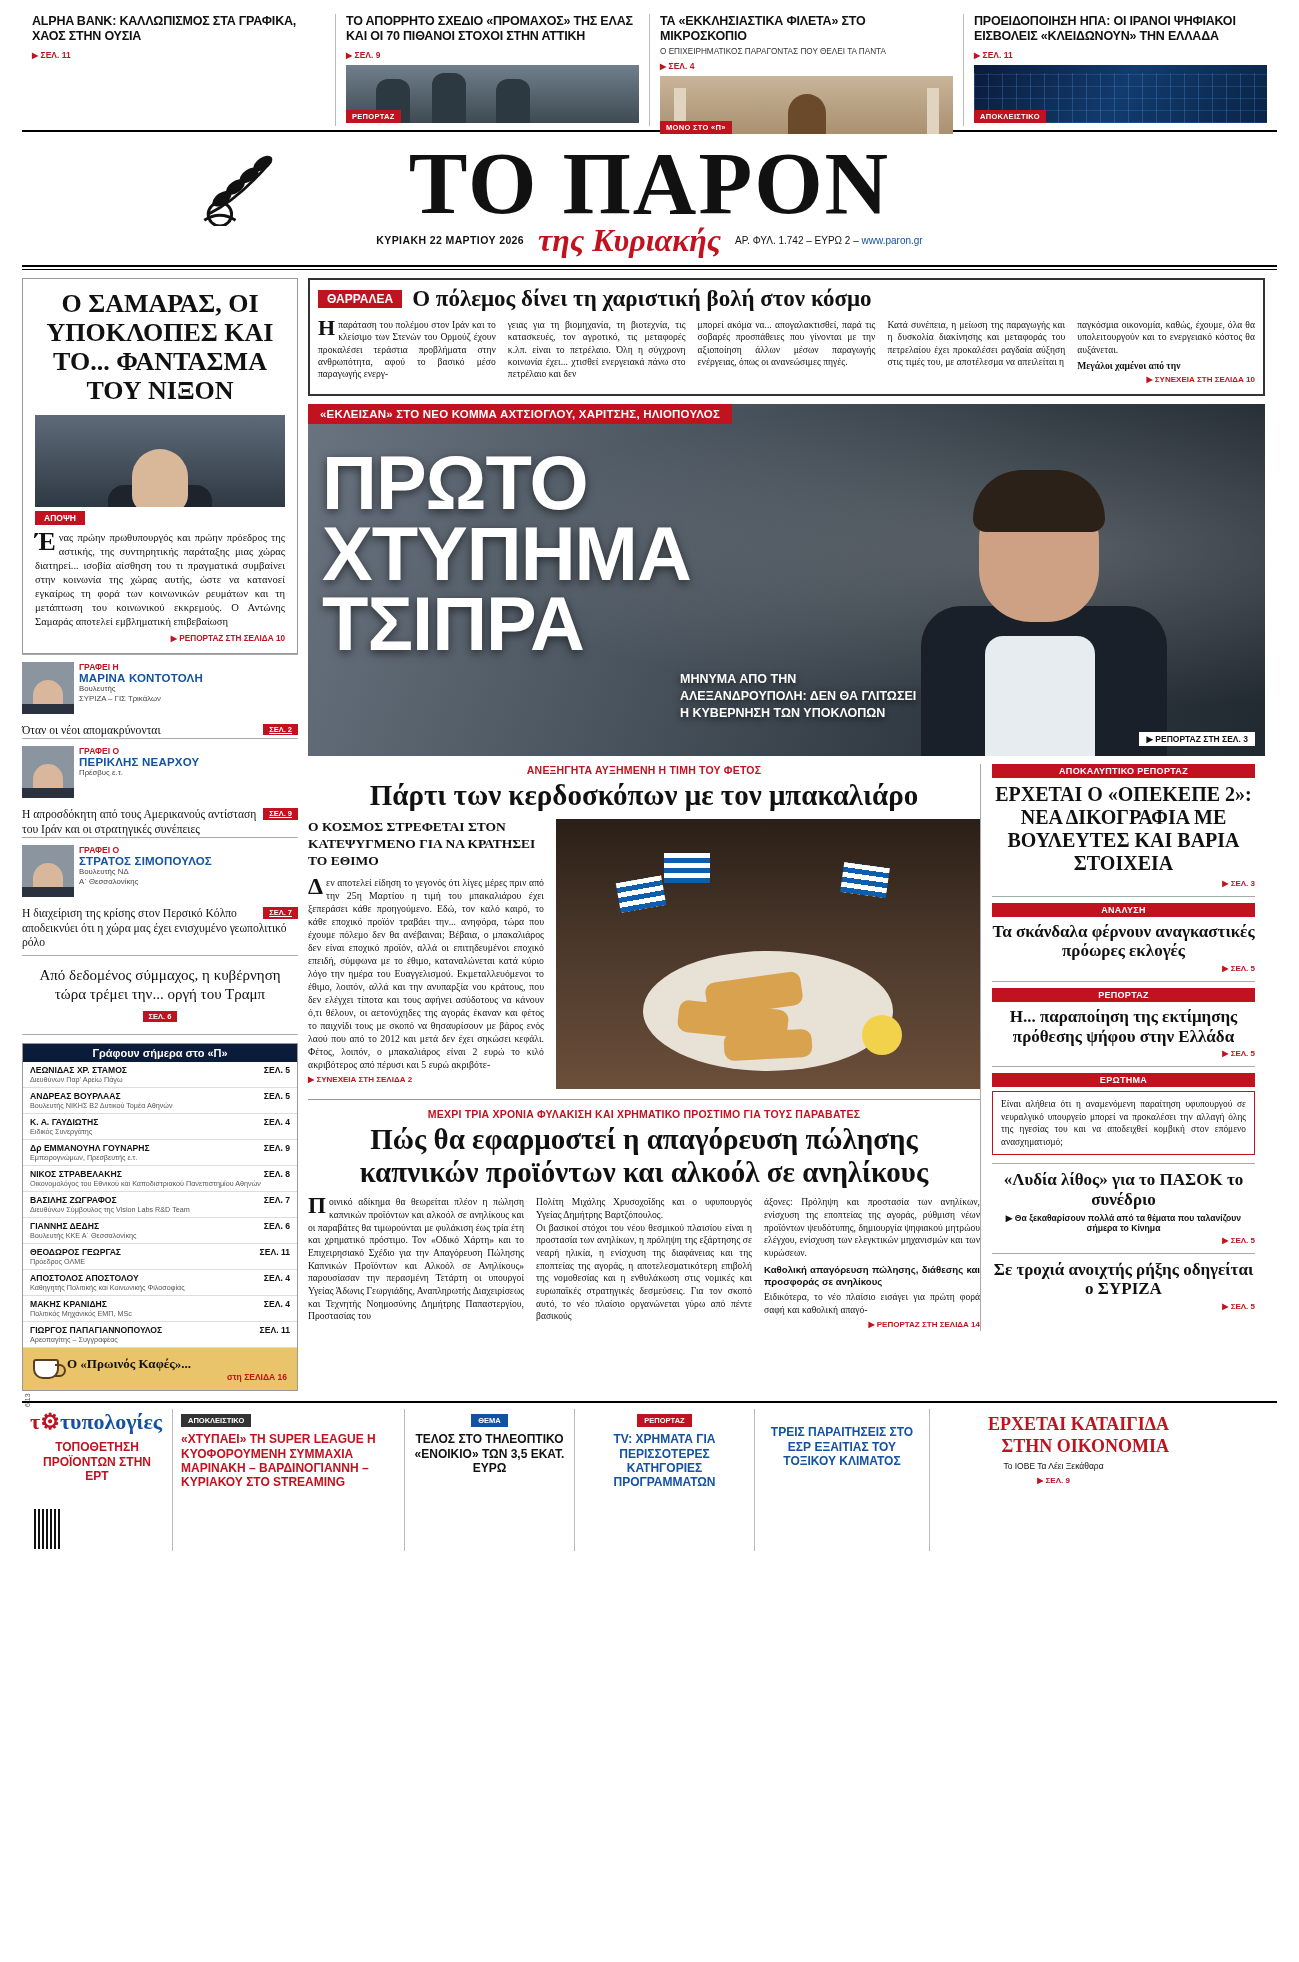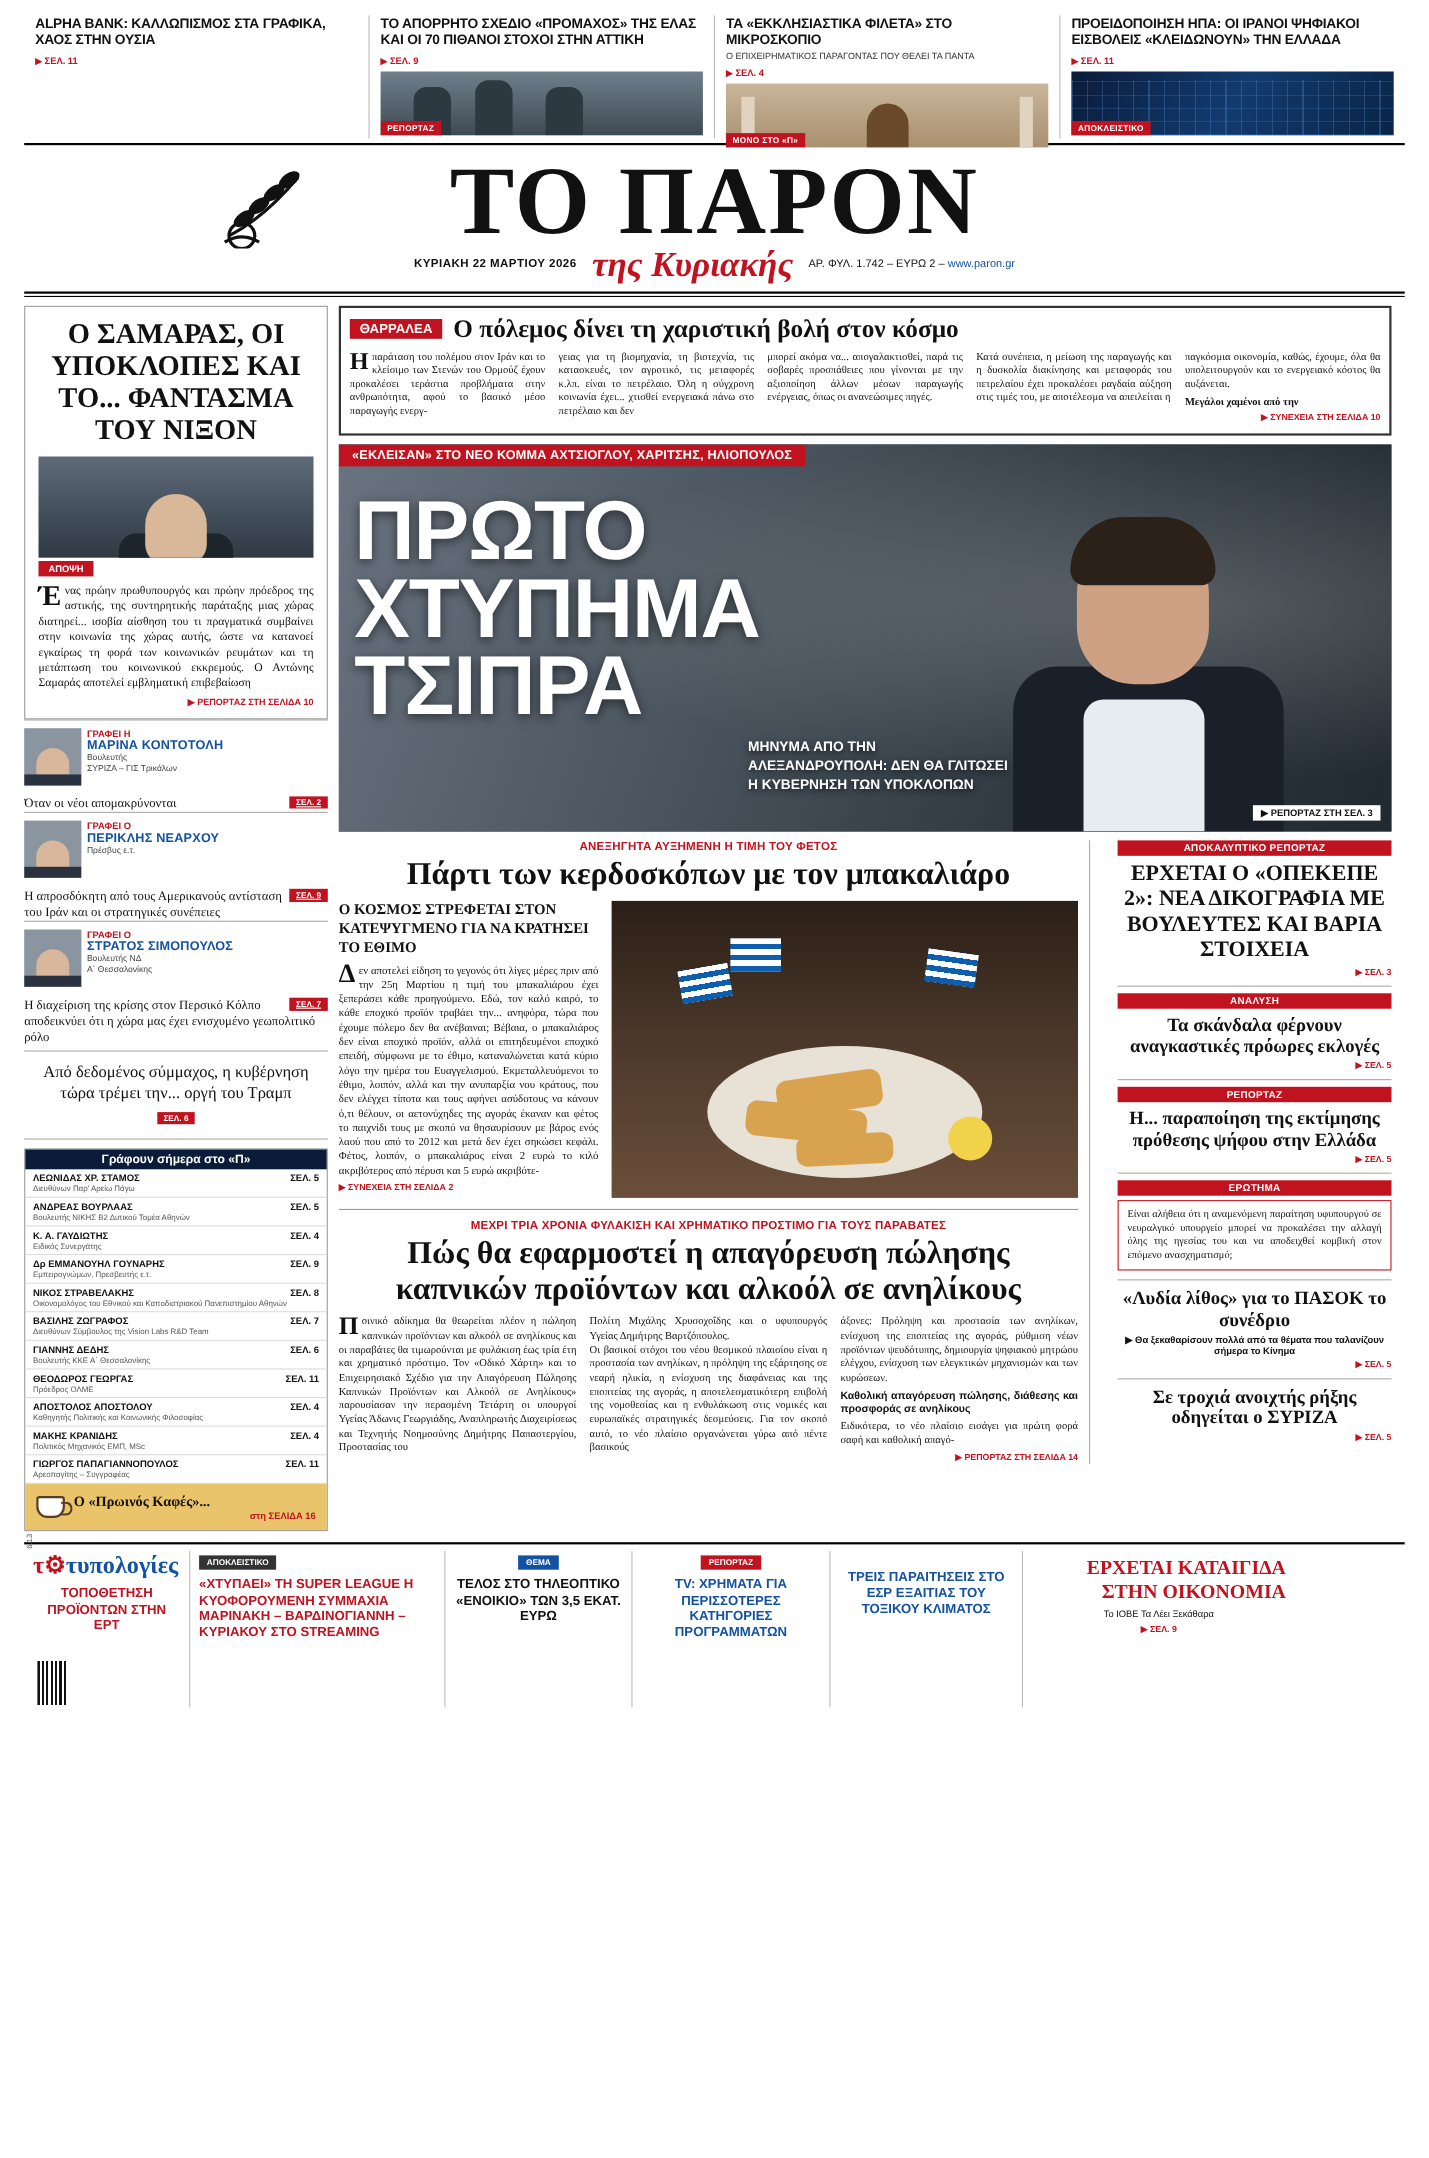--- a/index.html
+++ b/index.html
@@ -114,23 +114,23 @@
   .hero-figure .hd { position:absolute; left:78px; top:24px; width:120px; height:142px; background:#cfa184; border-radius:60px 60px 52px 52px;}
   .hero-figure .hair { position:absolute; left:72px; top:14px; width:132px; height:62px; background:#2b2118; border-radius:66px 66px 18px 18px;}
   .hero-figure .bd { position:absolute; left:20px; bottom:0; width:246px; height:150px; background:#1a2029; border-radius:40px 40px 0 0;}
   .hero-figure .sh { position:absolute; left:84px; bottom:0; width:110px; height:120px; background:#e7ecf1; border-radius:18px 18px 0 0;}
   .hero-banner { position:absolute; left:0; top:0; background:#c1121f; color:#fff; font-family:"Liberation Sans", sans-serif; font-size:11.5px; font-weight:bold; padding:4px 12px; letter-spacing:0.2px;}
   .hero-title { position:absolute; left:14px; top:44px; font-family:"Liberation Sans", sans-serif; font-weight:bold; font-size:76px; line-height:0.93; color:#ffffff; letter-spacing:-1px; text-shadow:0 3px 10px rgba(0,0,0,0.55);}
   .hero-kicker { position:absolute; left:372px; bottom:34px; font-family:"Liberation Sans", sans-serif; font-size:12.5px; font-weight:bold; color:#fff; line-height:1.35; text-shadow:0 2px 6px rgba(0,0,0,.7);}
   .hero-ref { position:absolute; right:10px; bottom:10px; background:#fff; color:#111; font-family:"Liberation Sans", sans-serif; font-size:8.5px; font-weight:bold; padding:2px 7px;}
 
   
-  .lower { display:flex; gap:10px; margin-top:8px; }
+  .lower { display:flex; margin-top:8px; }
   .lower-main { width:672px; }
-  .lower-side { width:275px; border-left:1px solid #aaa; padding-left:25px;}
+  .lower-side { width:275px; border-left:1px solid #aaa; padding-left:11px;}
 
   .kicker-red { font-family:"Liberation Sans", sans-serif; font-size:10.5px; font-weight:bold; color:#c1121f; text-align:center; letter-spacing:0.2px;}
   .big-head { font-family:"Liberation Serif", serif; font-size:29px; font-weight:bold; text-align:center; line-height:1.12; margin-top:3px;}
   .bak-wrap { display:flex; gap:12px; margin-top:8px; }
   .bak-text { width:236px; }
   .bak-sub { font-family:"Liberation Serif", serif; font-size:13.5px; font-weight:bold; line-height:1.25; }
   .bak-body { font-size:9.8px; line-height:1.33; text-align:justify; margin-top:6px;}
   .bak-body::first-letter { font-size:24px; font-weight:bold; float:left; line-height:0.85; padding-right:3px;}
   .bak-photo { flex:1; height:270px; background:linear-gradient(180deg,#2a1f17 0%, #4a372a 45%, #6b4f3a 100%); position:relative; overflow:hidden;}
   .bak-photo .plate { position:absolute; left:50%; transform:translateX(-50%); bottom:18px; width:250px;height:120px;background:#e8e2d6;border-radius:50%;}

